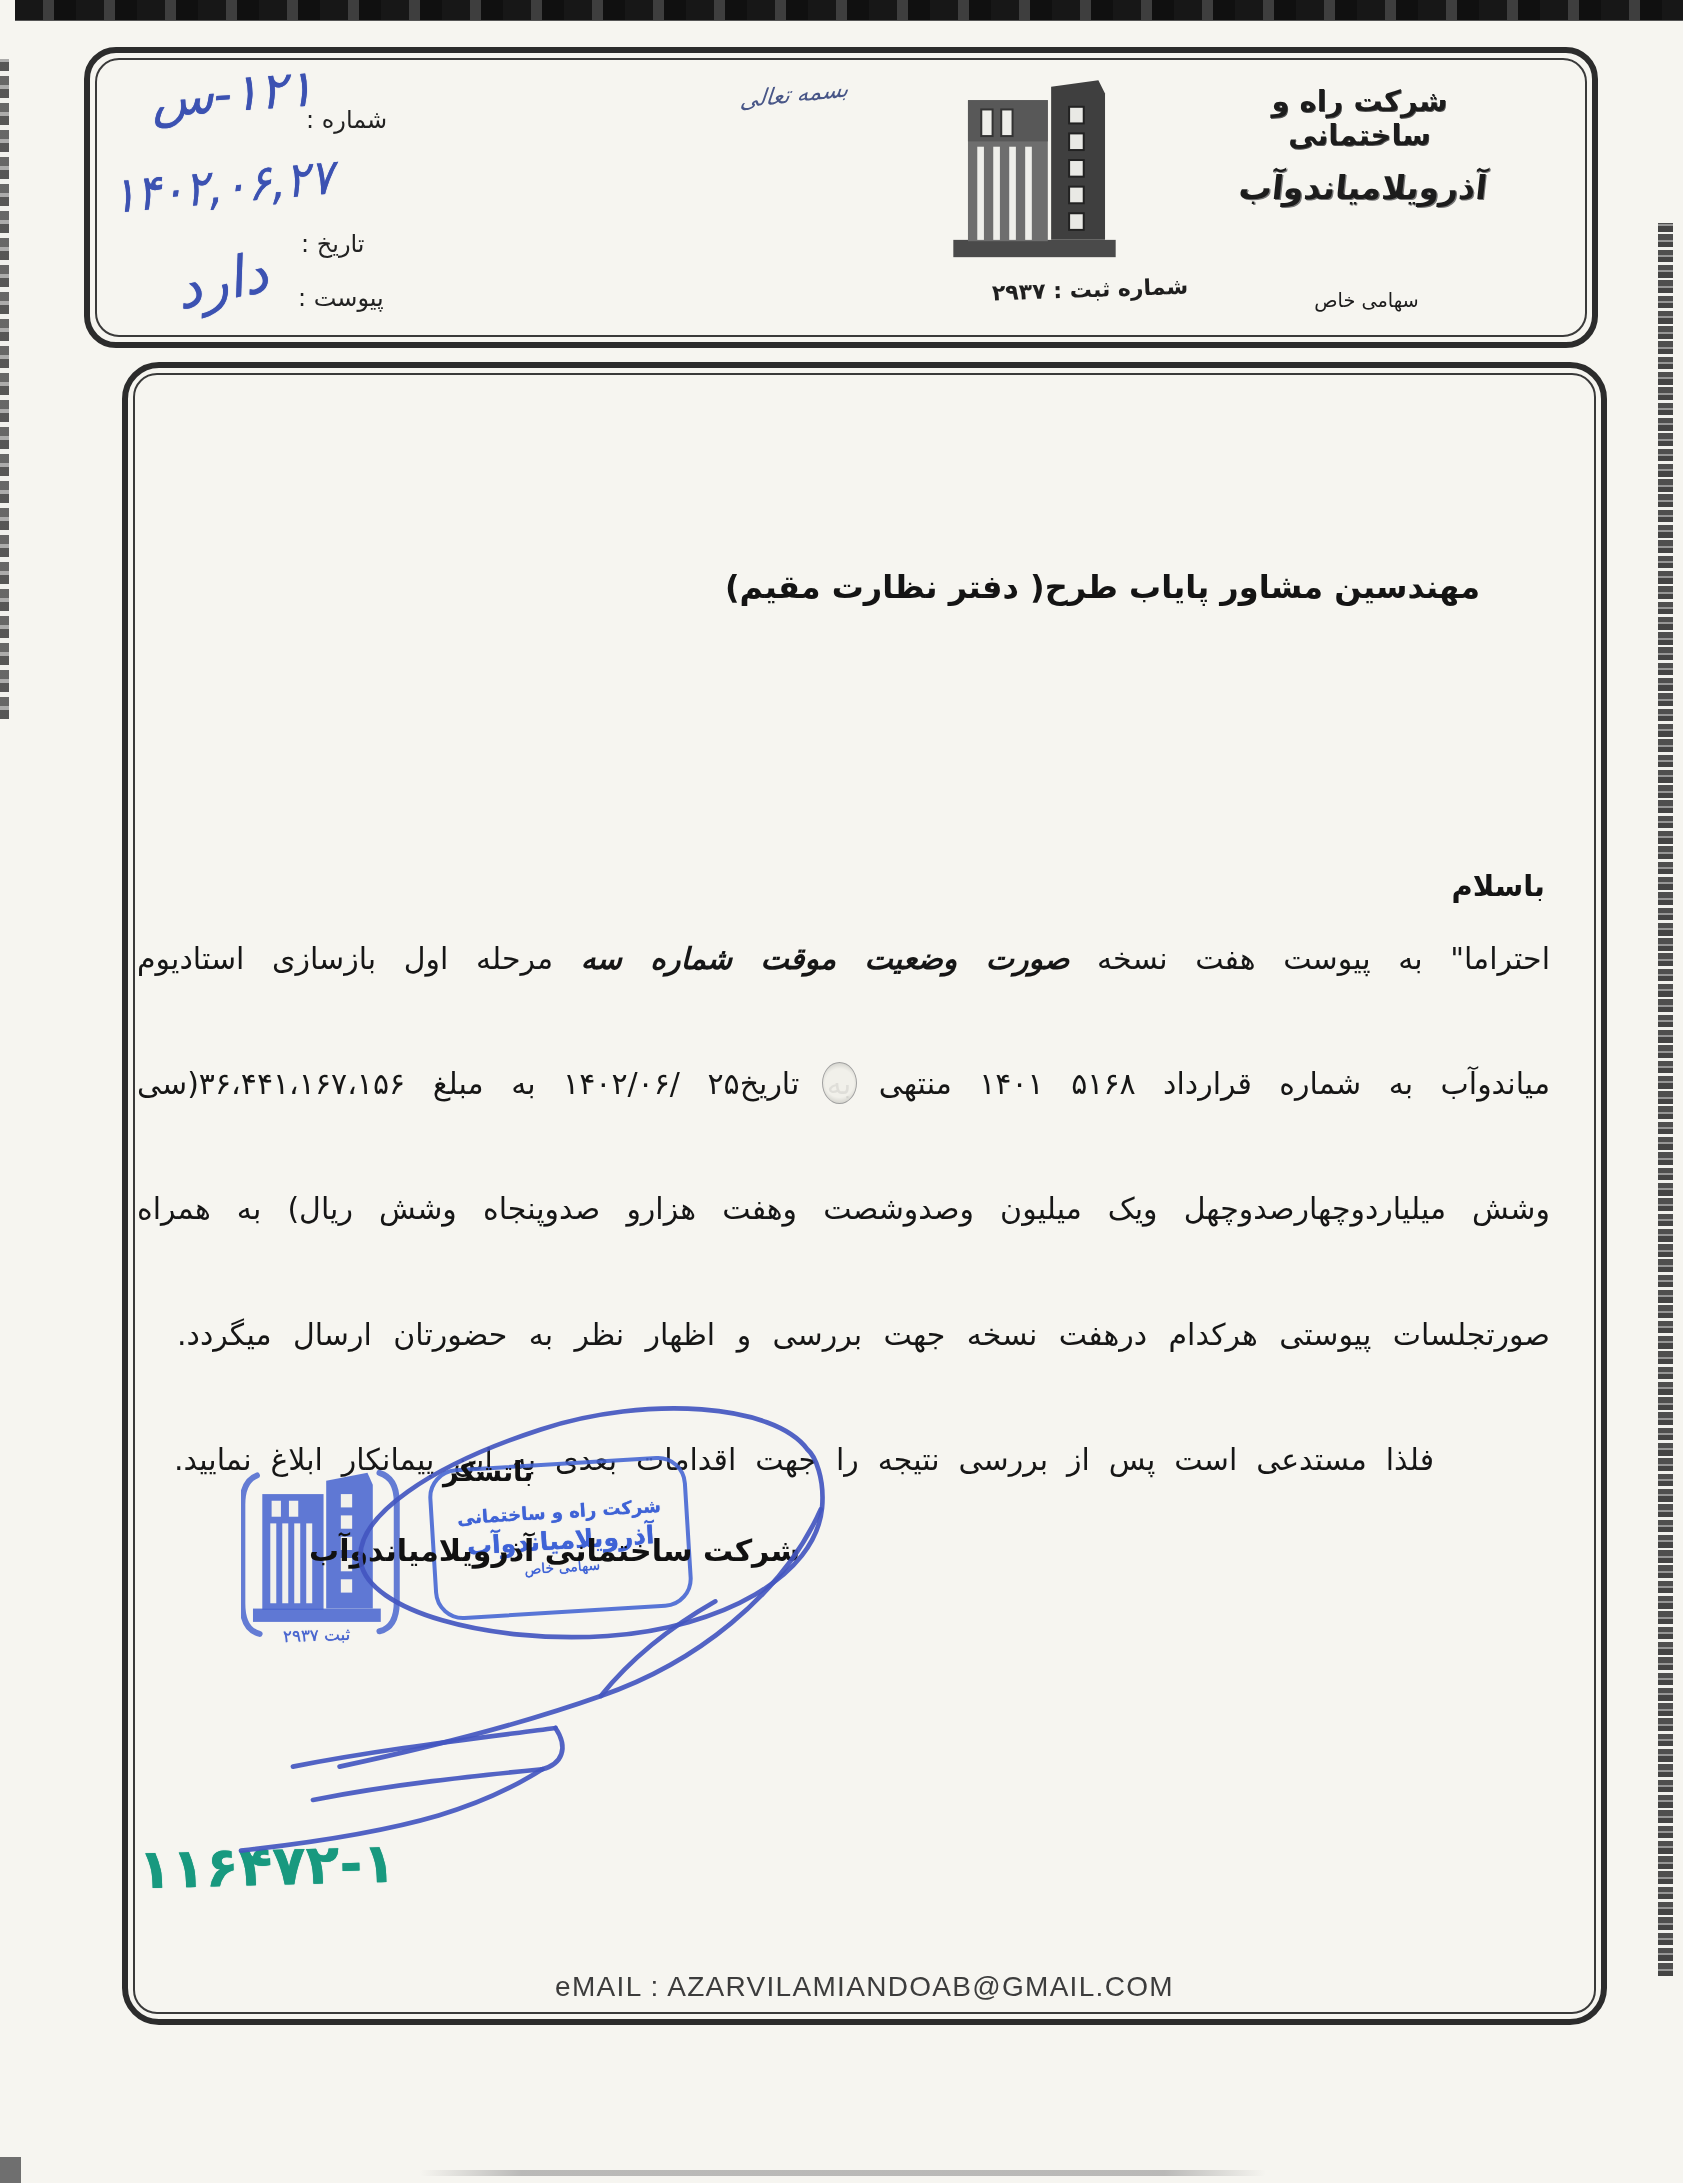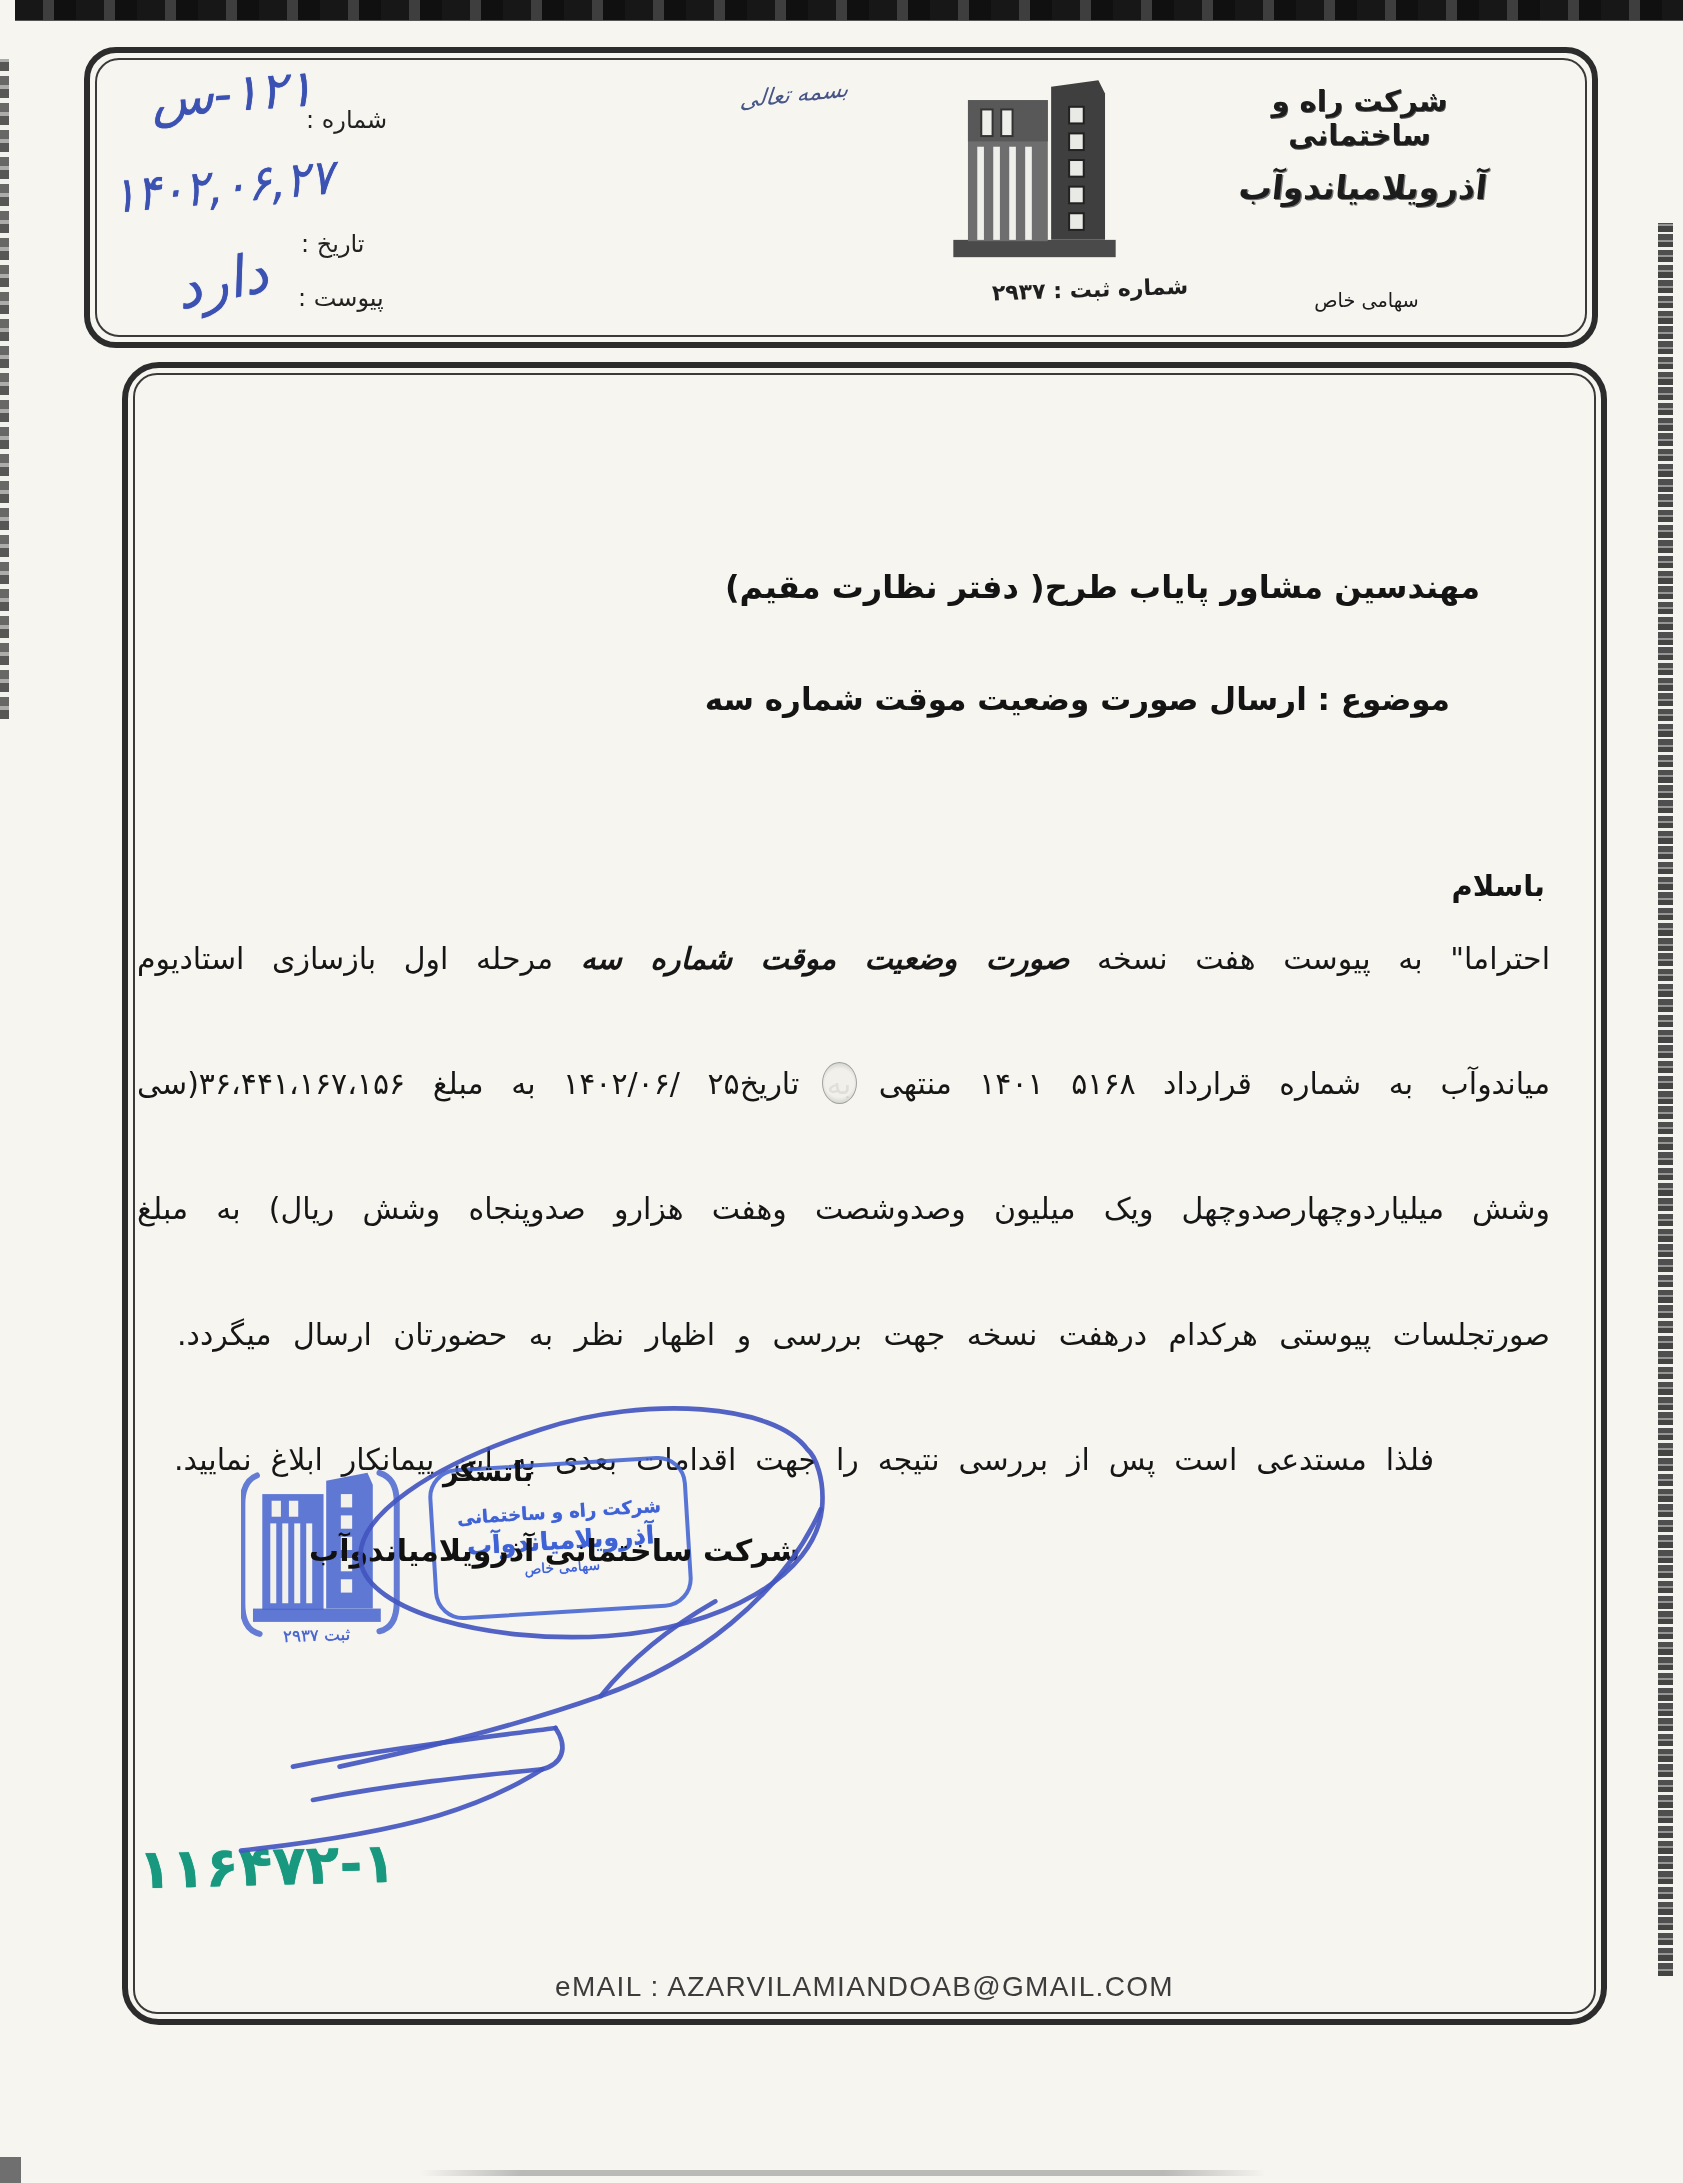--- a/index.html
+++ b/index.html
@@ -104,28 +104,27 @@
     <div class="regnum" style="left: 900px; top: 224px;">شماره ثبت : ۲۹۳۷</div>
 
     <div class="company1">شرکت راه و ساختمانی</div>
     <div class="company2">آذرویلامیاندوآب</div>
     <div class="company3">سهامی خاص</div>
   </div>
 
   <div id="bodybox" class="dbox">
 
     <div class="rline" style="right:121px;top:200px;font-size:32px;font-weight:bold;">مهندسین مشاور پایاب طرح( دفتر نظارت مقیم)</div>
-    <div class="rline" style="right:151px;top:313px;font-size:31px;font-weight:bold;">موضوع : ارسال صورت وضعیت موقت شماره سه</div>
     <div class="rline" style="right:56px;top:501px;font-size:29px;font-weight:bold;">باسلام</div>
 
     <div class="body-line" style="right:51px;width:1413px;top:572px;">
       <span>احتراما" به پیوست هفت نسخه </span><span class="b">صورت وضعیت موقت شماره سه</span><span> مرحله اول بازسازی استادیوم</span>
     </div>
     <div class="body-line" style="right:51px;width:1413px;top:697px;">میاندوآب به شماره قرارداد ۵۱۶۸ ۱۴۰۱ منتهی به تاریخ۲۵ /۱۴۰۲/۰۶ به مبلغ ۳۶،۴۴۱،۱۶۷،۱۵۶(سی</div>
-    <div class="body-line" style="right:51px;width:1413px;top:822px;">وشش میلیاردوچهارصدوچهل ویک میلیون وصدوشصت وهفت هزارو صدوپنجاه وشش ریال) به مبلغ</div>
+    <div class="body-line" style="right:51px;width:1413px;top:822px;">وشش میلیاردوچهارصدوچهل ویک میلیون وصدوشصت وهفت هزارو صدوپنجاه وشش ریال) به همراه</div>
     <div class="body-line" style="right:51px;width:1373px;top:948px;margin-left:16px;">صورتجلسات پیوستی هرکدام درهفت نسخه جهت بررسی و اظهار نظر به حضورتان ارسال میگردد.</div>
     <div class="body-line" style="right:167px;width:1260px;top:1073px;">فلذا مستدعی است پس از بررسی نتیجه را جهت اقدامات بعدی به این پیمانکار ابلاغ نمایید.</div>
 
     <div class="whiteout" style="left:694px;top:694px;"></div>
 
     <svg style="left:113px;top:1086px;z-index:2;" width="213" height="200" viewBox="0 0 320 300">
       <g fill="#4a66cf" fill-opacity=".88">
         <rect x="18" y="232" width="192" height="20"></rect>
         <rect x="32" y="60" width="92" height="174"></rect>
         <polygon points="128,40 190,28 198,46 198,232 128,232"></polygon>

